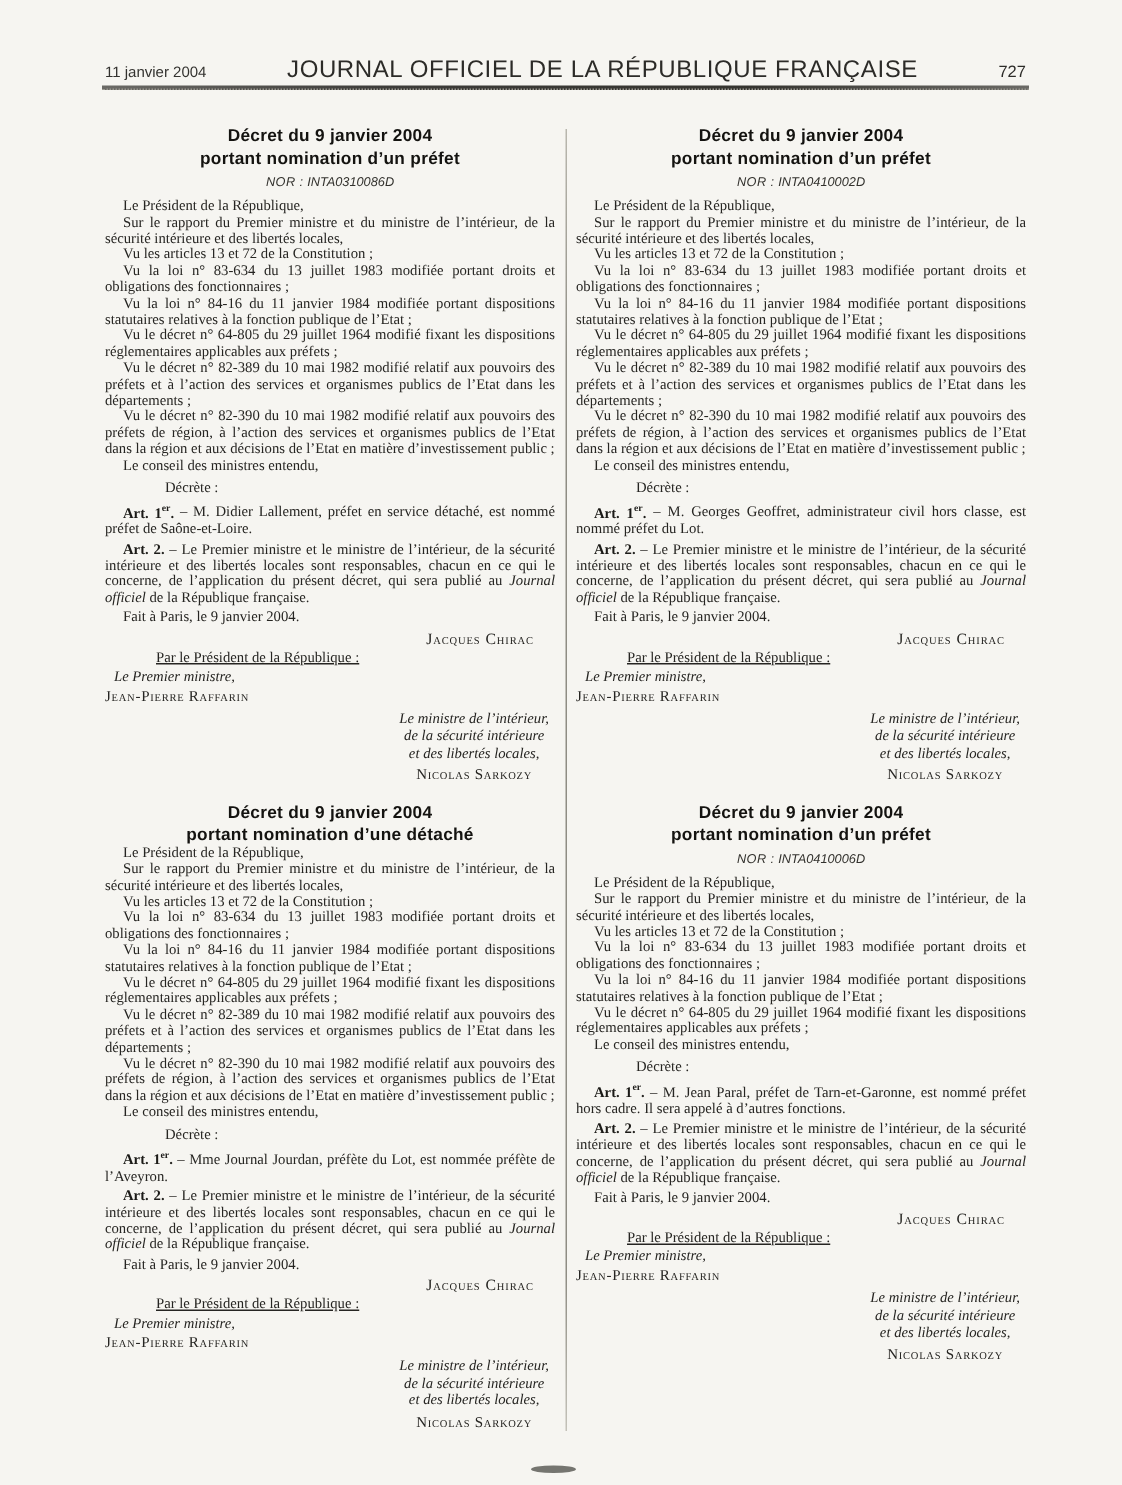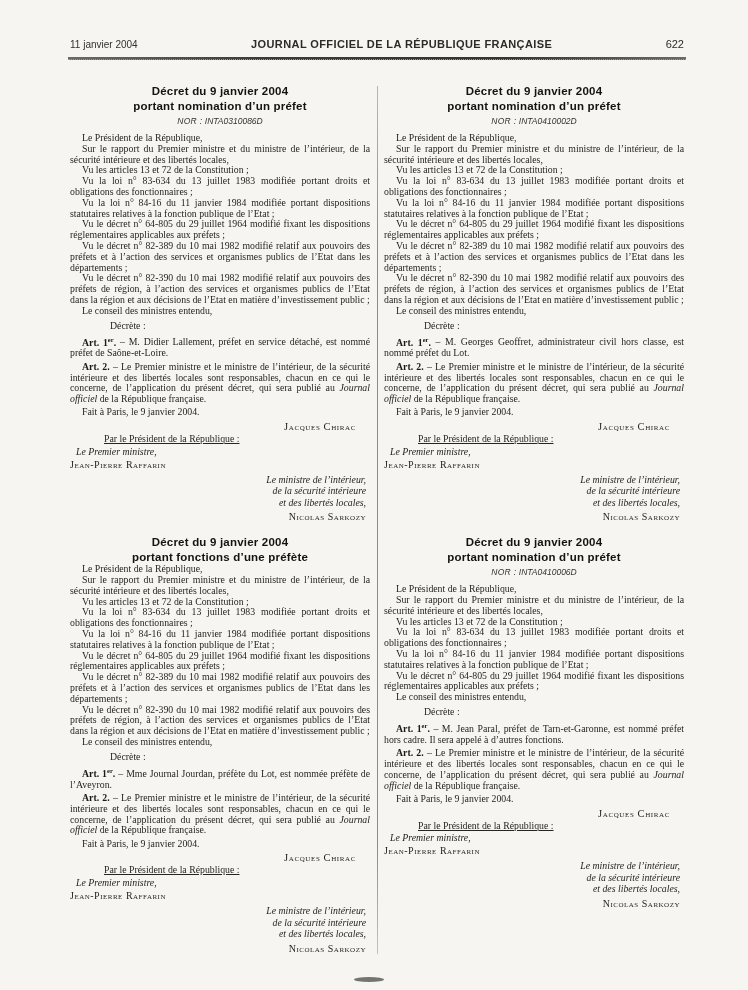--- a/index.html
+++ b/index.html
@@ -11,21 +11,21 @@
     position:relative;
   }
   .page{position:relative;width:748px;height:772px;}
   
   .header{
     position:absolute;top:38px;left:70px;width:614px;
     display:flex;align-items:baseline;justify-content:space-between;
     font-family:"Liberation Sans", sans-serif;
   }
   .header-date{font-size:10px;color:#33322f;}
-  .header-title{font-size:11px;letter-spacing:.4px;color:#2c2b28;font-weight:bold;}
+  .header-title{font-size:16px;letter-spacing:.4px;color:#2c2b28;}
   .header-page{font-size:11px;color:#2c2b28;}
   .header-rule{
     position:absolute;top:57px;left:68px;width:618px;height:2px;
     background:linear-gradient(90deg,#6b6a66 0%,#3d3c39 30%,#35342f 70%,#6b6a66 100%);
     border-bottom:1px dotted #9a988f;
   }
   
   .columns{
     position:absolute;top:84px;left:70px;width:614px;
     display:flex;align-items:stretch;
@@ -60,39 +60,39 @@
   .fait{margin-top:2.5px;}
   .sig-president{
     margin:3px 14px 0 0;text-align:right;
     font-variant:small-caps;letter-spacing:.6px;font-size:10.5px;color:#201f1c;
   }
   .sig-par{margin:2px 0 0 34px;font-size:9.8px;line-height:10.8px;text-decoration:underline;}
   .sig-pm-title{margin:2px 0 0 6px;font-style:italic;font-size:9.8px;line-height:10.8px;}
   .sig-pm-name{margin:1px 0 0 0;font-variant:small-caps;letter-spacing:.5px;font-size:10px;}
   .minister-block{
     margin:4px 4px 0 auto;width:max-content;max-width:190px;
-    text-align:right;font-size:9.8px;
+    text-align:center;font-size:9.8px;
   }
   .minister-line{font-style:italic;line-height:11.5px;}
   .minister-name{margin-top:3px;font-variant:small-caps;letter-spacing:.5px;font-size:10px;}
   
   .scan-mark{
     position:absolute;left:354px;top:977px;width:30px;height:5px;
     background:#4a4944;border-radius:50%;opacity:.75;
   }
 </style>
 </head>
 <body>
 
 <div class="page">
 
   <div class="header">
     <span class="header-date">11 janvier 2004</span>
     <span class="header-title">JOURNAL OFFICIEL DE LA RÉPUBLIQUE FRANÇAISE</span>
-    <span class="header-page">622</span>
+    <span class="header-page">727</span>
   </div>
   <div class="header-rule"></div>
 
   <div class="columns">
 
     <div class="col">
 
       <section class="decree">
         <h2 class="decree-title"><span>Décret du 9 janvier 2004</span><br><span>portant nomination d’un préfet</span></h2>
         <p class="nor"><span class="nor-label">NOR :</span> <span class="nor-value">INTA0310086D</span></p>
@@ -119,21 +119,21 @@
           <div>
               <div class="minister-line">Le ministre de l’intérieur,</div>
               <div class="minister-line">de la sécurité intérieure</div>
               <div class="minister-line">et des libertés locales,</div>
             </div>
           <div class="minister-name">Nicolas Sarkozy</div>
         </div>
       </section>
 
       <section class="decree">
-        <h2 class="decree-title"><span>Décret du 9 janvier 2004</span><br><span>portant fonctions d’une préfète</span></h2>
+        <h2 class="decree-title"><span>Décret du 9 janvier 2004</span><br><span>portant nomination d’une détaché</span></h2>
         <div>
             <p class="para">Le Président de la République,</p>
             <p class="para">Sur le rapport du Premier ministre et du ministre de l’intérieur, de la sécurité intérieure et des libertés locales,</p>
             <p class="para">Vu les articles 13 et 72 de la Constitution ;</p>
             <p class="para">Vu la loi n° 83-634 du 13 juillet 1983 modifiée portant droits et obligations des fonctionnaires ;</p>
             <p class="para">Vu la loi n° 84-16 du 11 janvier 1984 modifiée portant dispositions statutaires relatives à la fonction publique de l’Etat ;</p>
             <p class="para">Vu le décret n° 64-805 du 29 juillet 1964 modifié fixant les dispositions réglementaires applicables aux préfets ;</p>
             <p class="para">Vu le décret n° 82-389 du 10 mai 1982 modifié relatif aux pouvoirs des préfets et à l’action des services et organismes publics de l’Etat dans les départements ;</p>
             <p class="para">Vu le décret n° 82-390 du 10 mai 1982 modifié relatif aux pouvoirs des préfets de région, à l’action des services et organismes publics de l’Etat dans la région et aux décisions de l’Etat en matière d’investissement public ;</p>
             <p class="para">Le conseil des ministres entendu,</p>

